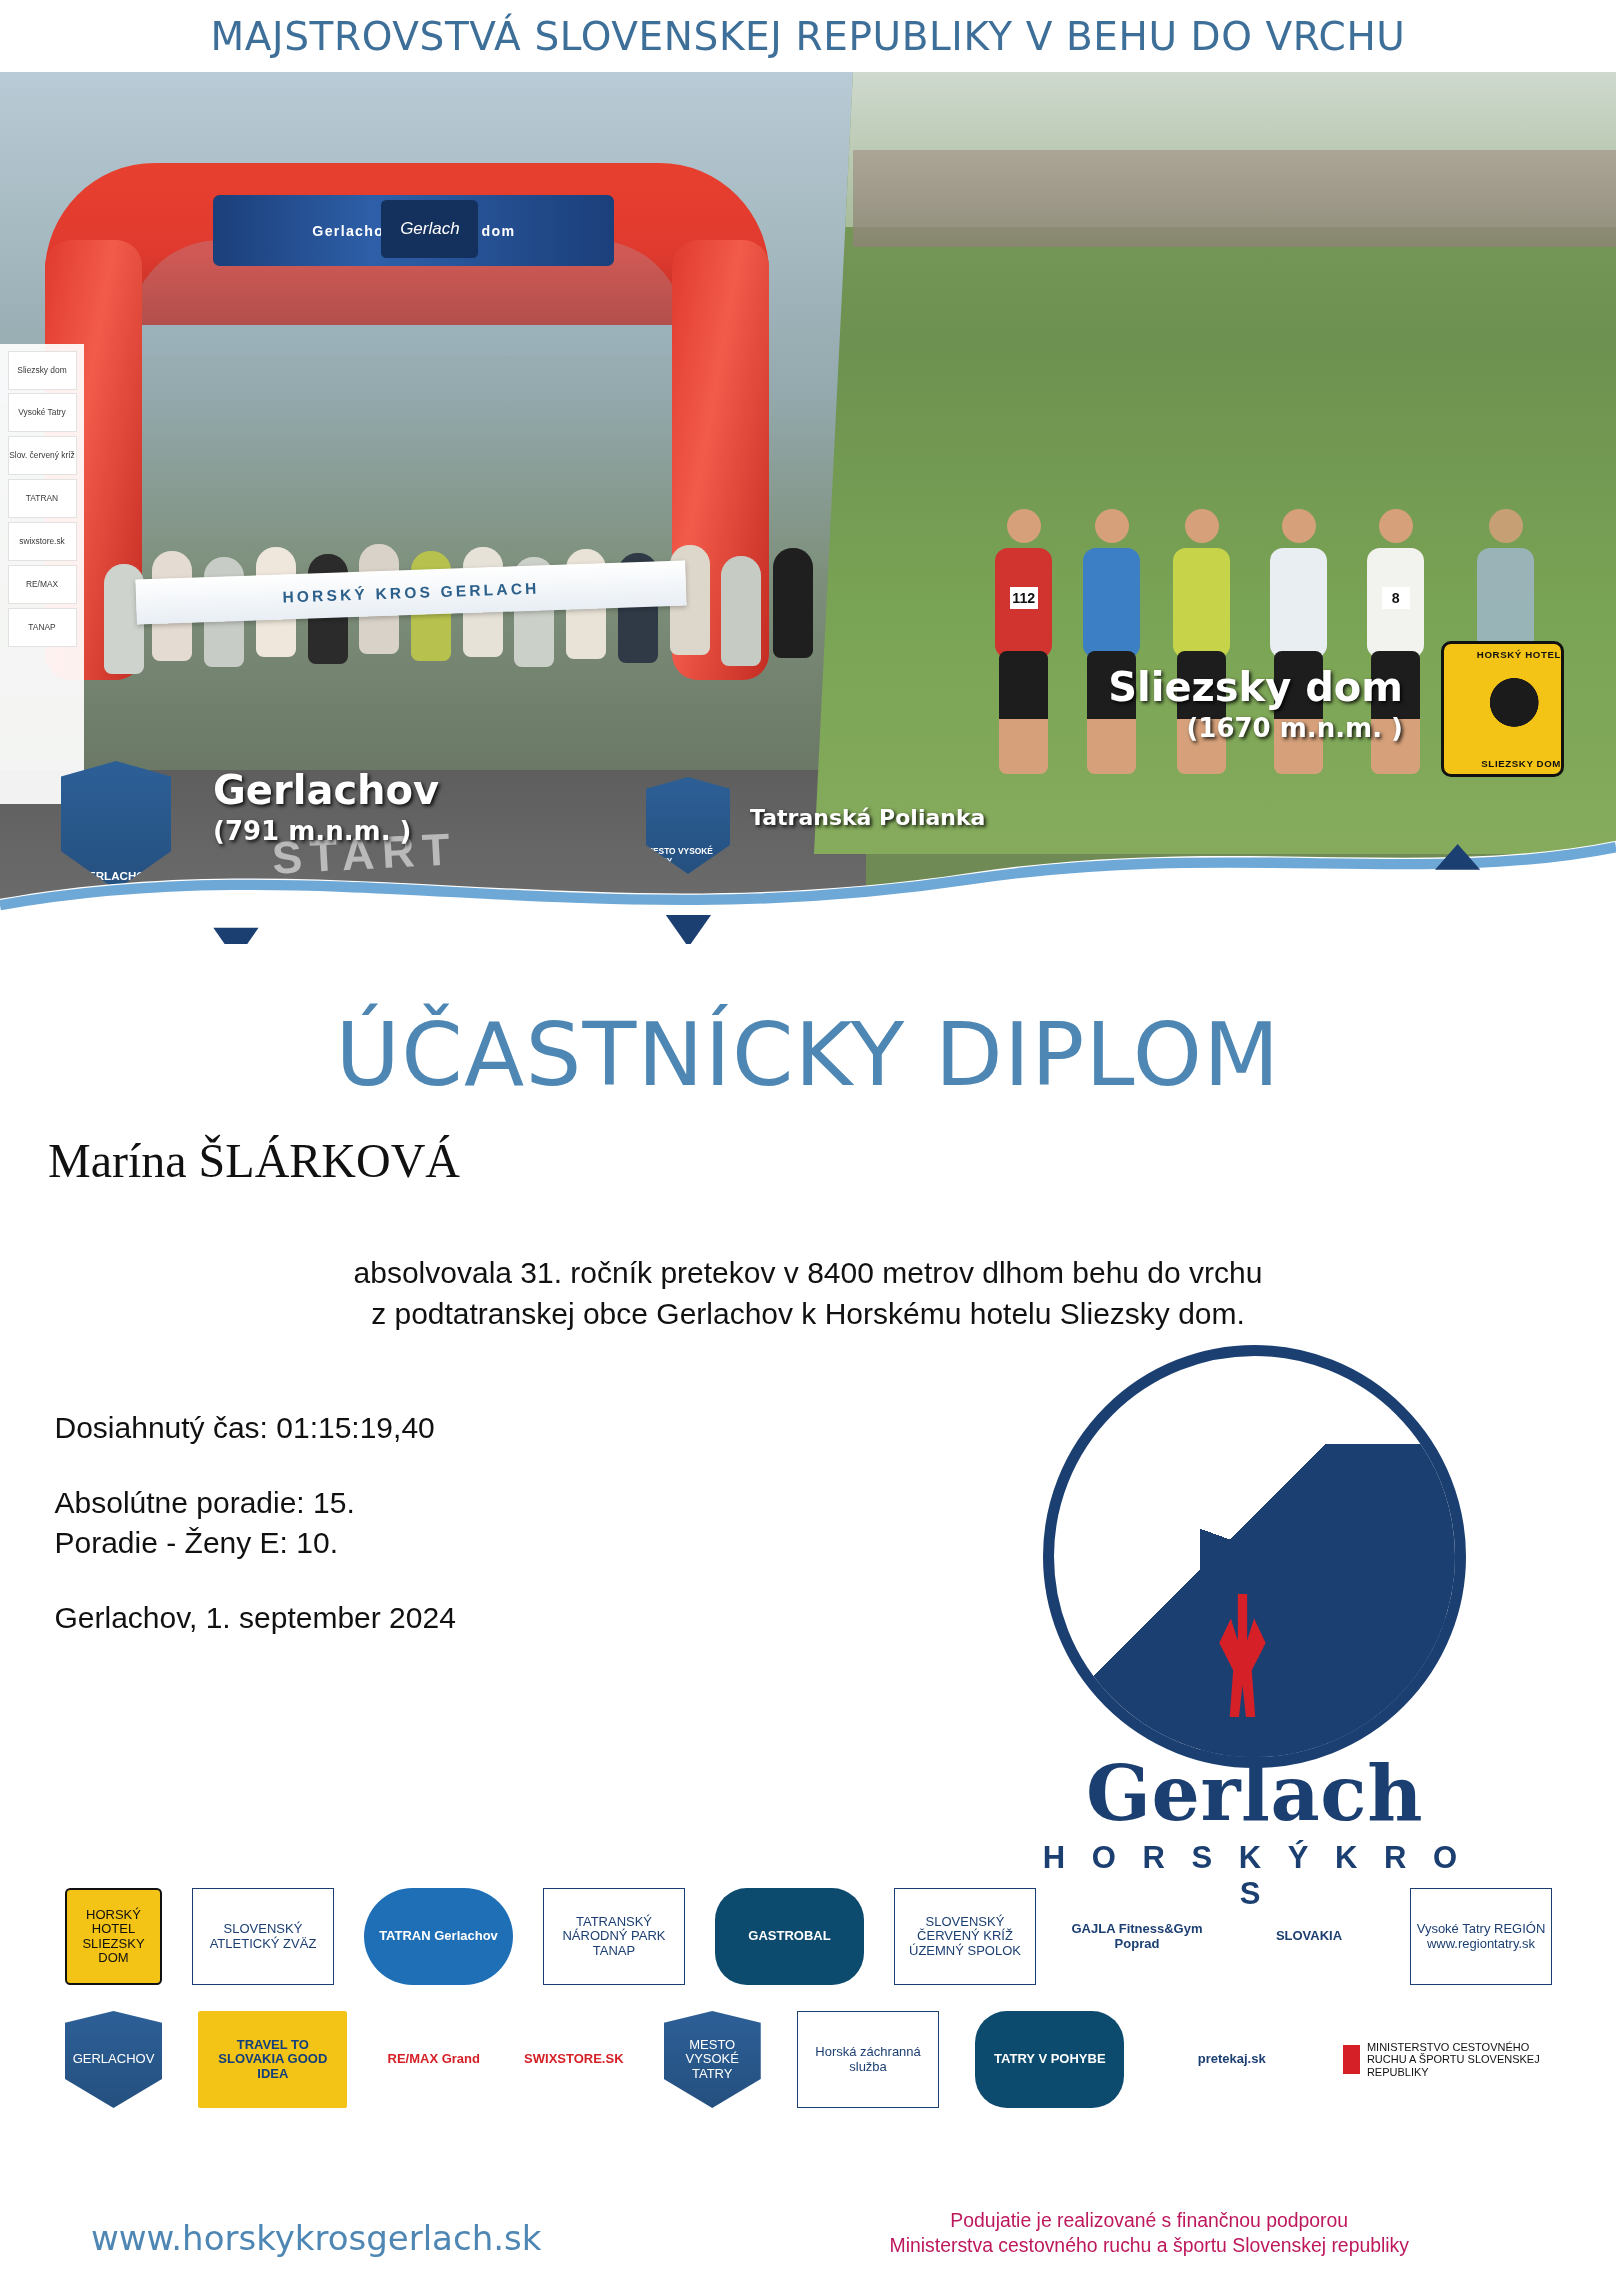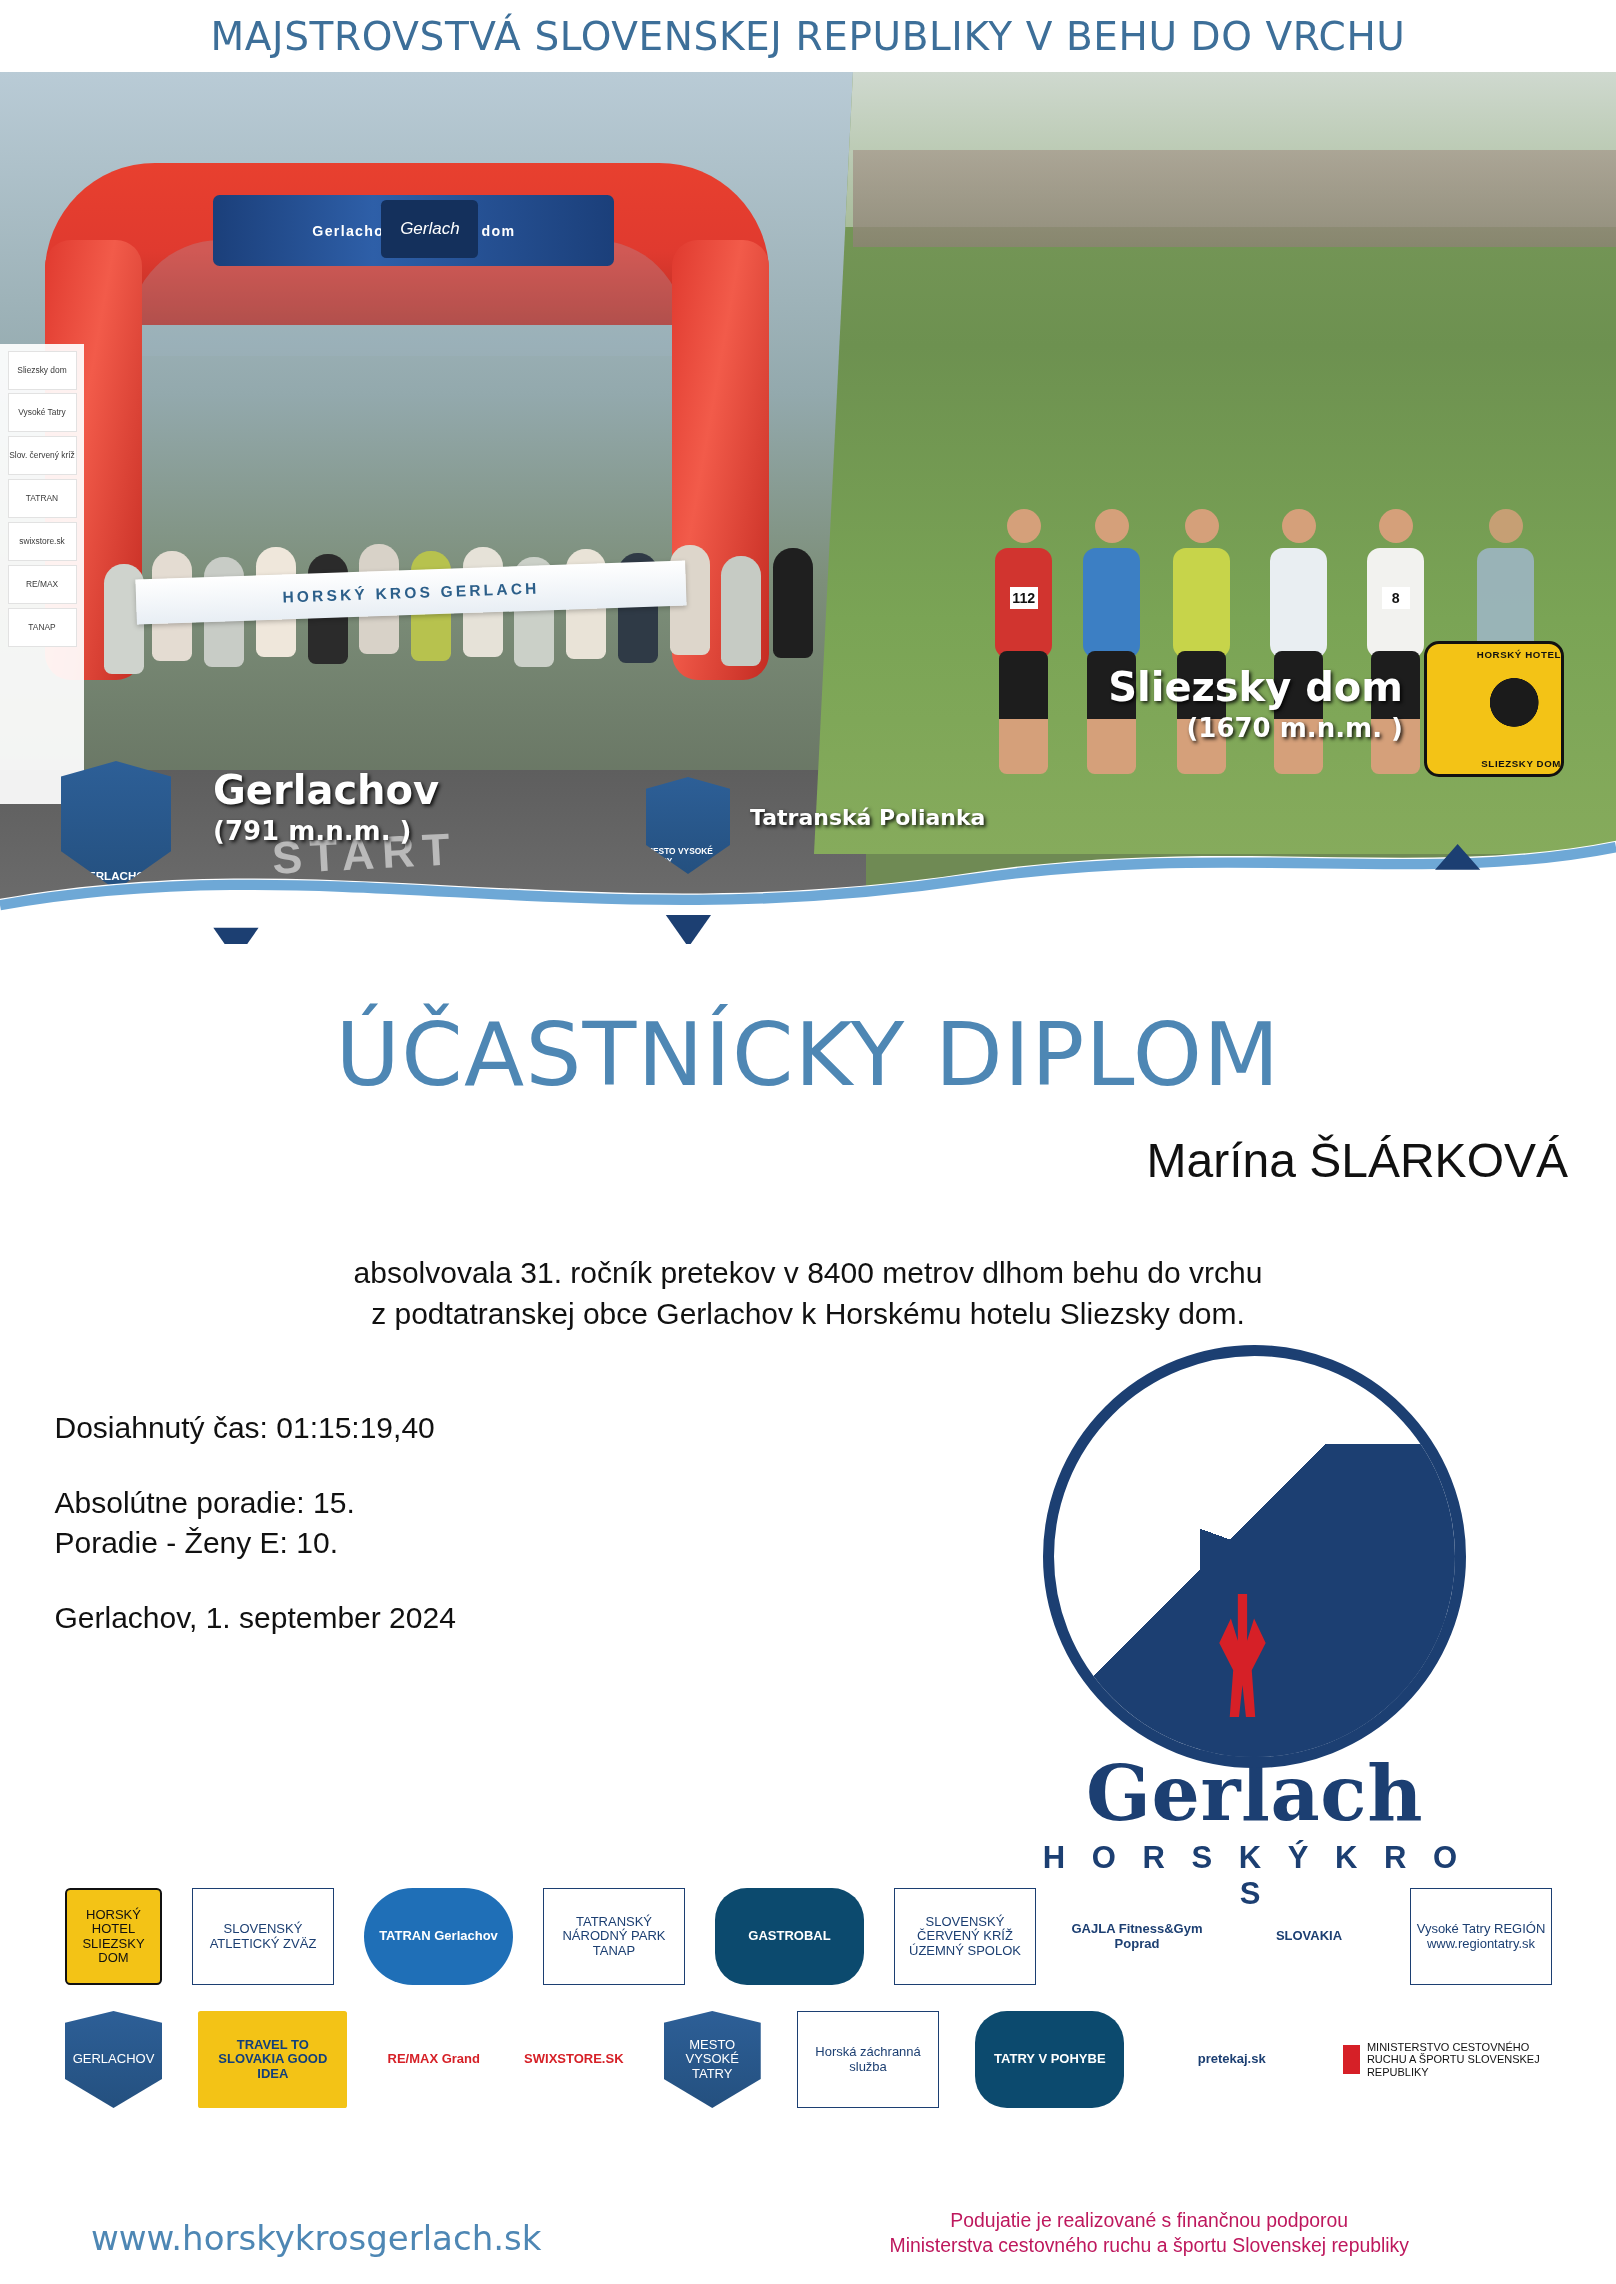--- a/index.html
+++ b/index.html
@@ -245,25 +245,25 @@
     clip-path: polygon(50% 0, 100% 12%, 100% 70%, 50% 100%, 0 70%, 0 12%);
     display: flex; align-items: flex-end; justify-content: center;
     font-size: 11.6px; color: #1c3f72; font-weight: bold;
     padding-bottom: 7.8px;
     box-sizing: border-box;
   }
   .crest-gerlachov { left: 61px; top: 689px; background: linear-gradient(#2d5f97, #24507f); color: #fff; }
   .crest-tatranska { left: 646px; top: 705px; width: 84px; height: 97px; background: linear-gradient(#2d5f97, #24507f); color: #fff; font-size: 8.4px;}
   .crest-hotel {
     right: 52px; top: 569px;
-    width: 140px; height: 136px;
+    width: 123px; height: 136px;
     background: #f3c316;
     border: 3.9px solid #111;
     clip-path: none;
-    border-radius: 15px;
+    border-radius: 10px;
     flex-direction: column;
     justify-content: space-between;
     padding: 5.2px 0;
     color: #111;
     font-size: 10.3px;
   }
   .crest-hotel .top-label { font-size: 9.7px; letter-spacing: 0.6px; }
   .crest-hotel .eagle {
     width: 78px; height: 71px;
     background: radial-gradient(circle at 40% 40%, #1b1b1b 0 38%, transparent 39%), #f3c316;
@@ -285,25 +285,25 @@
   .diploma-title {
     text-align: center;
     font-size: 88px;
     color: #4e87b4;
     font-family: "DejaVu Sans", sans-serif;
     font-weight: 400;
     letter-spacing: 1.3px;
     margin-top: 84px;
   }
   .participant-name {
-    text-align: right;
+    text-align: left;
     font-size: 48px;
     margin-top: 27px;
     color: #111;
-    font-family: Liberation Sans, sans-serif;
+    font-family: Liberation Serif, serif;
   }
   .desc {
     text-align: center;
     font-size: 30px;
     line-height: 1.35;
     margin-top: 65px;
     color: #111;
   }
   .results {
     margin-top: 78px;

